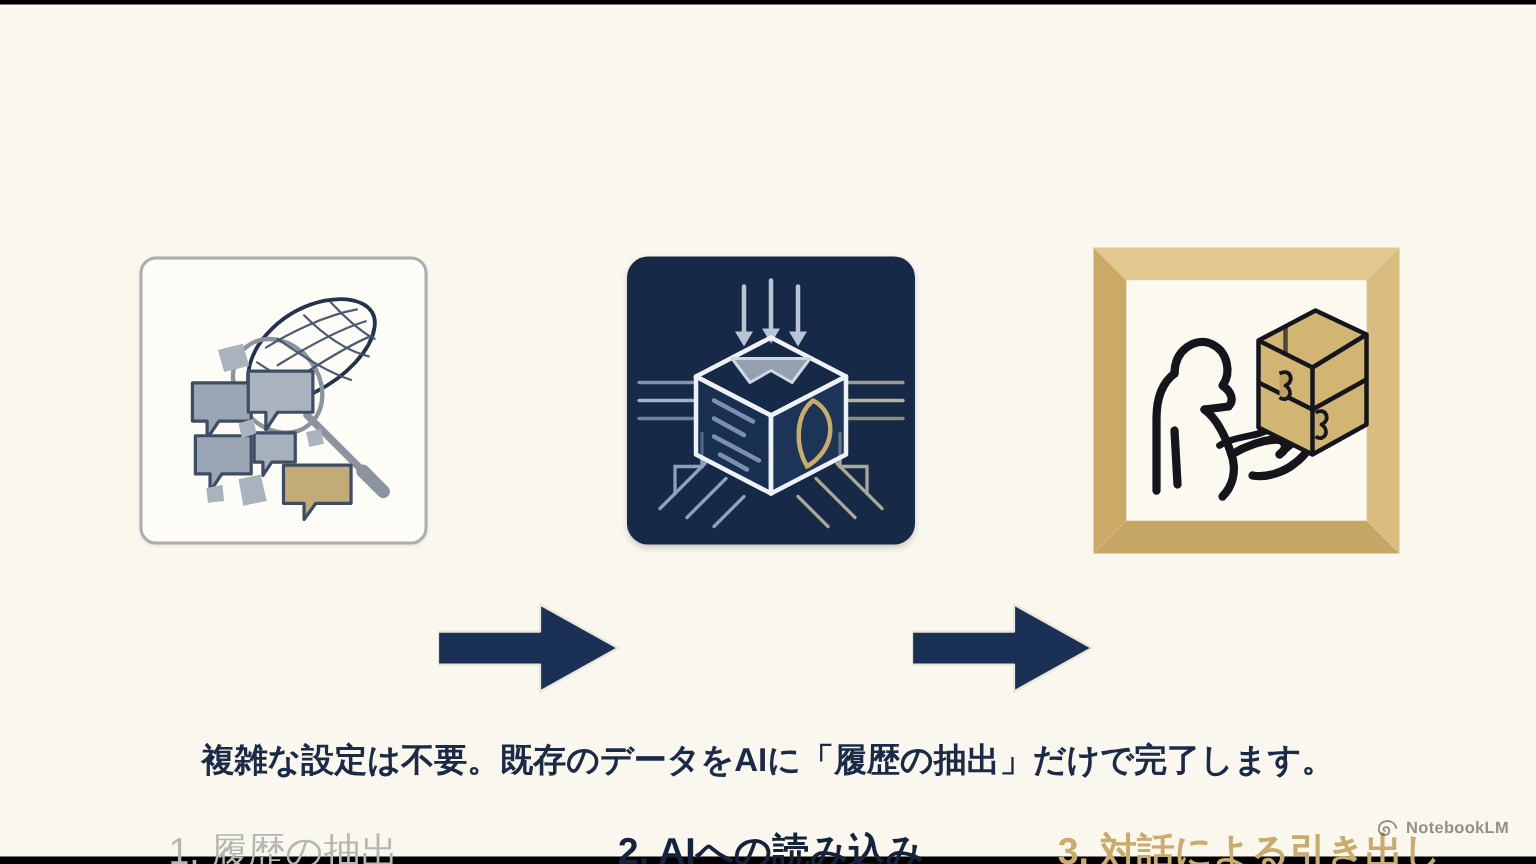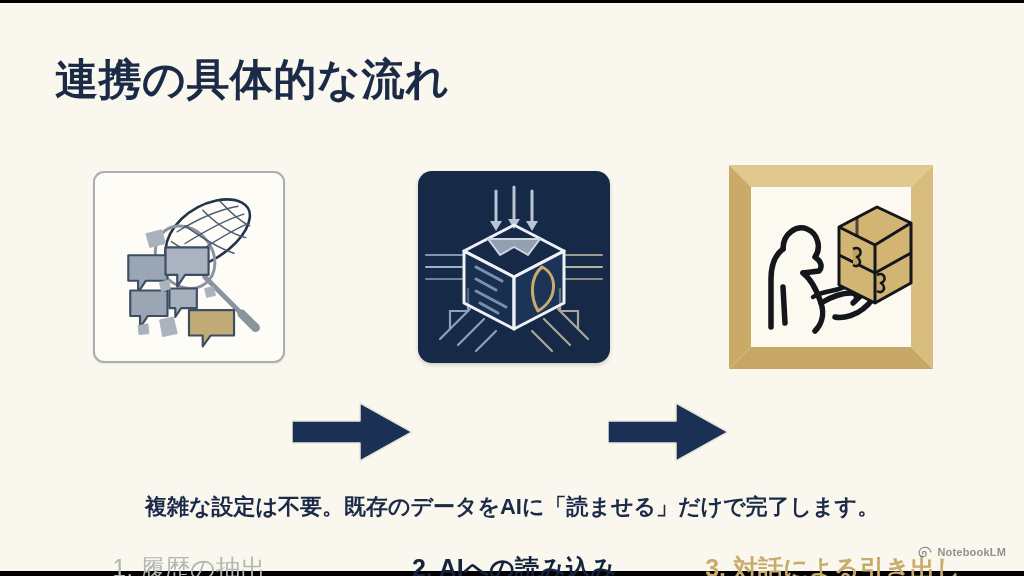--- a/index.html
+++ b/index.html
@@ -130,21 +130,20 @@
     letter-spacing: 0.2px;
   }
   .watermark svg { display: block; }
 </style>
 </head>
 <body>
 
 <div class="slide">
   <div class="canvas">
 
-    <div class="title">連携の具体的な流れ</div>
 
     <div class="steps">
 
       <div class="panel" id="panel-1">
         <svg viewBox="0 0 192 192" xmlns="http://www.w3.org/2000/svg">
           <g stroke="#2a3b55" fill="none" stroke-width="2.6" stroke-linecap="round" stroke-linejoin="round">
 
             <path d="M72 78 C 74 56, 96 34, 124 28 C 146 24, 160 32, 158 46
                      C 156 62, 138 80, 118 90 C 100 99, 80 96, 72 84 Z" stroke="#24334c"></path>
 
@@ -286,21 +285,21 @@
             <path d="M150 112 C 158 108, 160 118, 154 120 C 160 124, 156 132, 150 128" fill="#c7a968" stroke="#14161c" stroke-width="2.6"></path>
           </g>
         </svg>
       </div>
 
       <div class="caption" id="caption-1">1. 履歴の抽出</div>
       <div class="caption" id="caption-2">2. AIへの読み込み</div>
       <div class="caption" id="caption-3">3. 対話による引き出し</div>
     </div>
 
-    <div class="footnote">複雑な設定は不要。既存のデータをAIに「読ませる」だけで完了します。</div>
+    <div class="footnote">複雑な設定は不要。既存のデータをAIに「履歴の抽出」だけで完了します。</div>
 
     <div class="watermark">
       <svg width="14" height="14" viewBox="0 0 24 24" xmlns="http://www.w3.org/2000/svg">
         <path d="M12 4 C 6 4, 2 8, 2 13 C 2 17, 5 20, 9 20 C 12 20, 14 18, 14 15
                  C 14 12.5, 12.3 11, 10.2 11 C 8.6 11, 7.4 12, 7.4 13.4
                  C 7.4 14.5, 8.2 15.2, 9.1 15.2" fill="none" stroke="#3a3a38" stroke-width="2.1" stroke-linecap="round"></path>
         <path d="M12 4 C 17 4, 21 7.5, 22 12" fill="none" stroke="#3a3a38" stroke-width="2.1" stroke-linecap="round"></path>
       </svg>
       <span class="wm-text">NotebookLM</span>
     </div>

